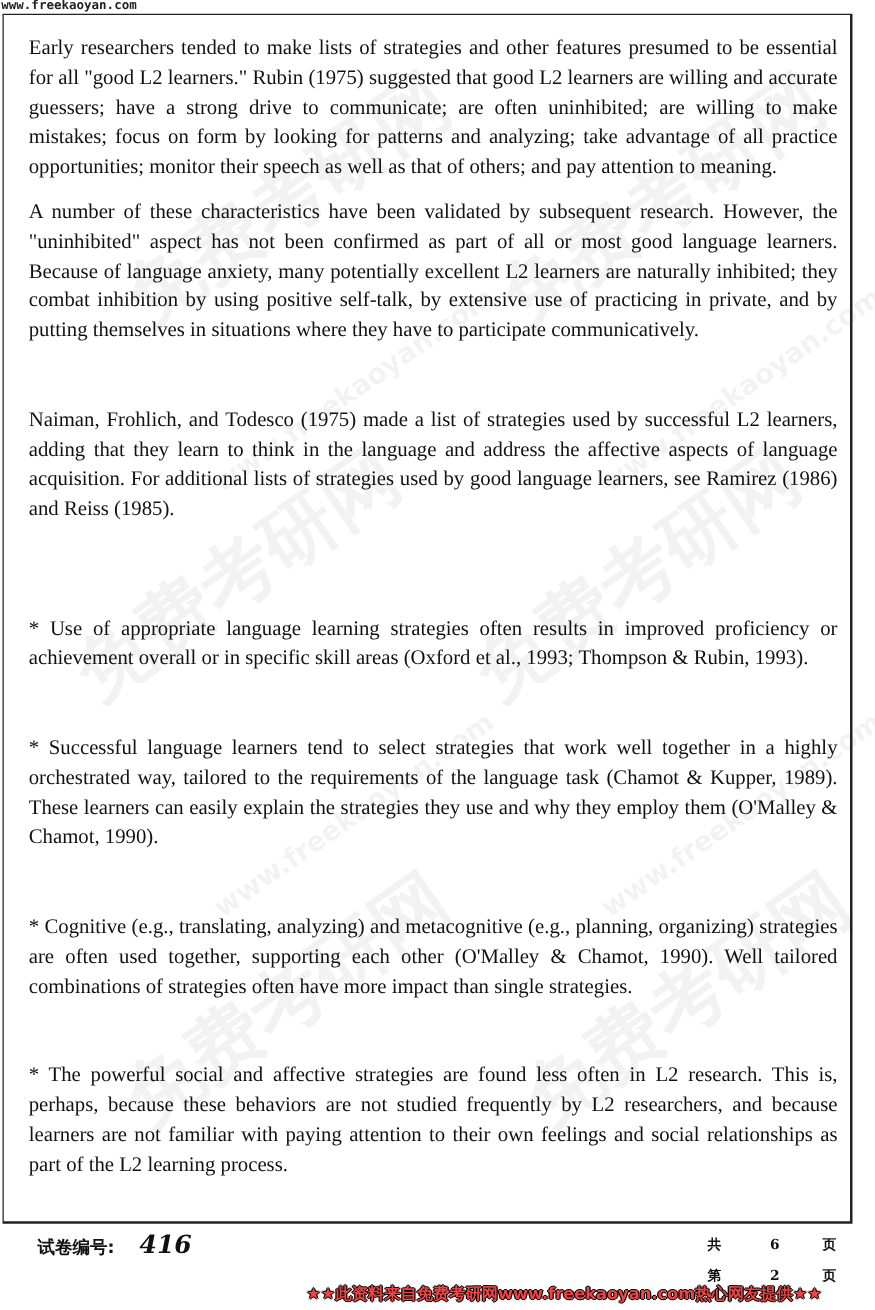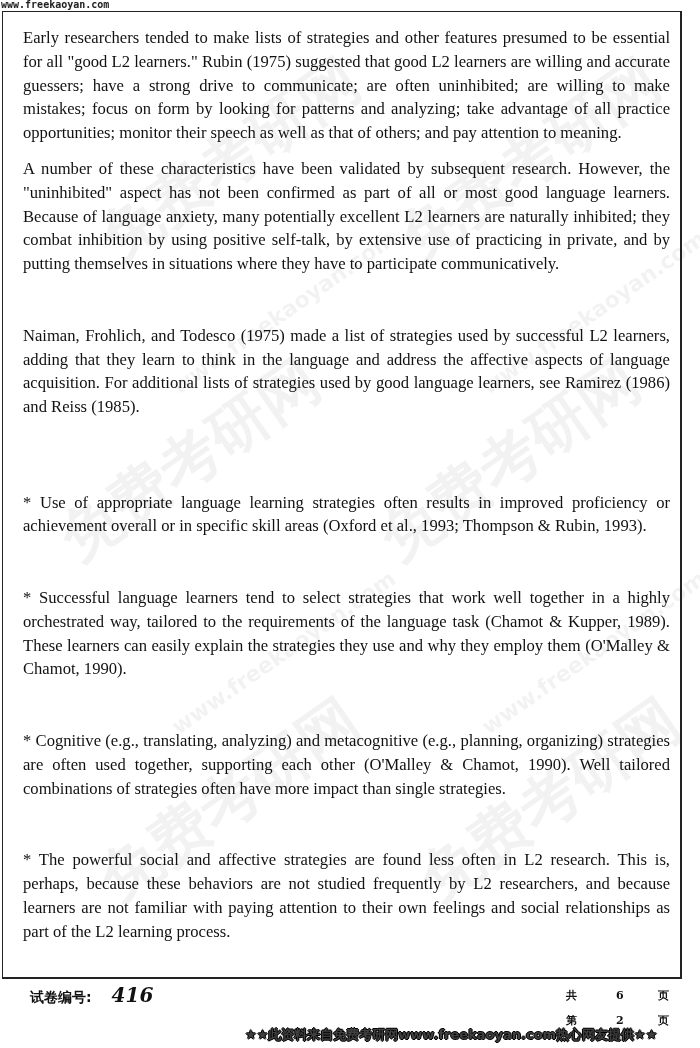--- a/index.html
+++ b/index.html
@@ -16,21 +16,21 @@
   .footer-code { position: absolute; left: 30px; top: 983px; font-family: "DejaVu Sans", sans-serif;
                  font-size: 14px; font-weight: bold; color: #111; }
   .footer-code .num { font-family: "DejaVu Serif", serif; font-style: italic; font-size: 20px; margin-left: 20px; }
   .page-info { position: absolute; left: 566px; font-family: "DejaVu Serif", serif; font-size: 11px; font-weight: bold; }
   .page-info span { display: inline-block; }
   .pi-1 { top: 988px; }
   .pi-2 { top: 1013px; }
   .pi-a { width: 50px; }
   .pi-b { width: 42px; }
   .watermark-line { position: absolute; left: 245px; top: 1026px; font-family: "DejaVu Sans", sans-serif;
-                    font-size: 13px; font-weight: bold; color: #404040; letter-spacing: 0px;
+                    font-size: 13px; font-weight: bold; color: #ef4444; letter-spacing: 0px;
                     text-shadow: 1px 0 0 #000, -1px 0 0 #000, 0 1px 0 #000, 0 -1px 0 #000; white-space: nowrap; }
   .wm { position: absolute; color: rgba(0,0,0,0.05); font-family: "DejaVu Sans", sans-serif;
         font-weight: bold; transform: rotate(-35deg); pointer-events: none; white-space: nowrap; }
 </style>
 </head>
 <body>
 
 <div class="site-url">www.freekaoyan.com</div>
 
 <div class="wm" style="left:80px;top:120px;font-size:60px;">免费考研网</div>

